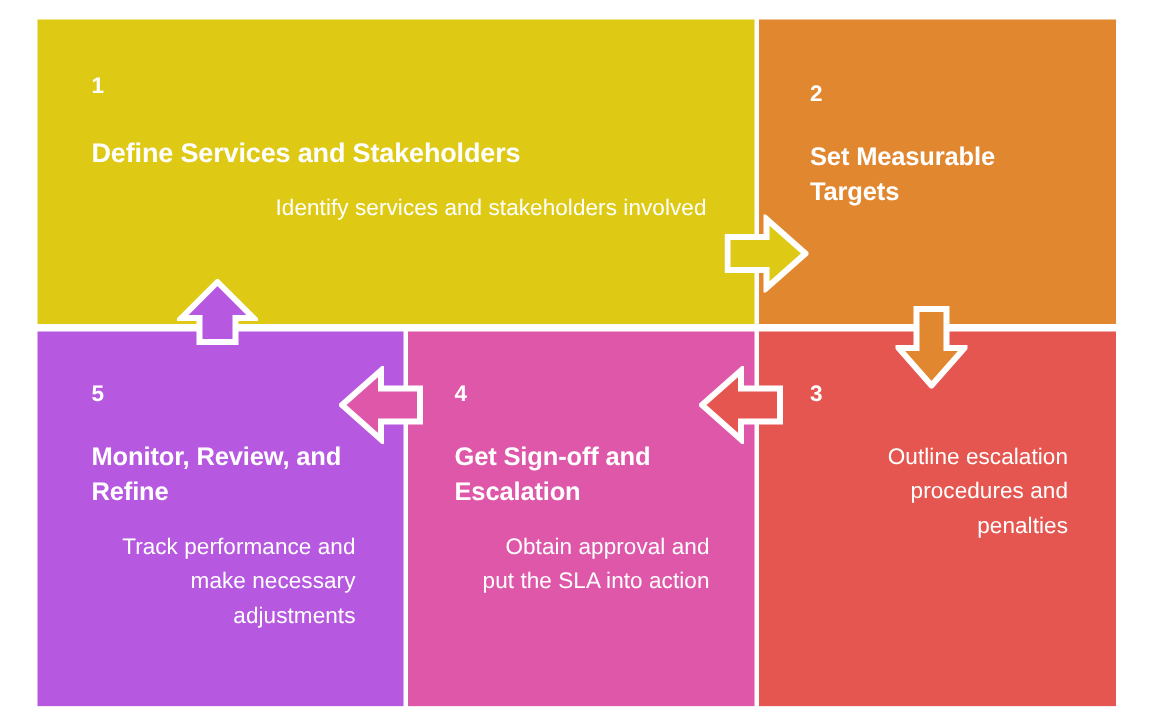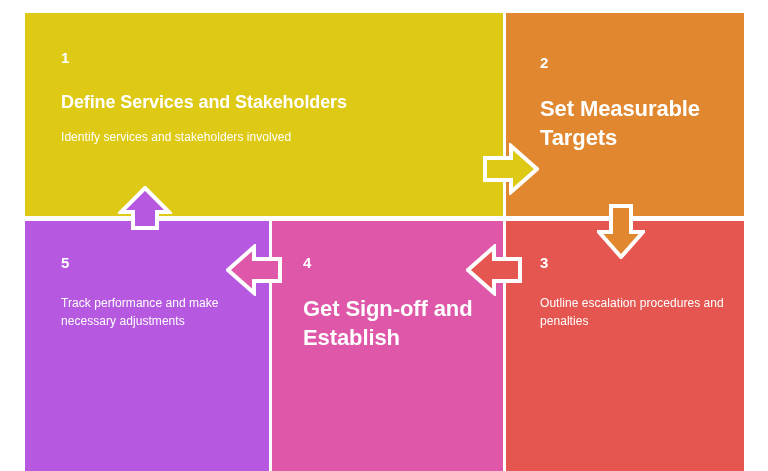--- a/index.html
+++ b/index.html
@@ -34,32 +34,33 @@
     right: 0;
   }
   .step-num {
     font-size: 15px;
     font-weight: bold;
     line-height: 1;
     letter-spacing: 0.2px;
     margin: 0 0 24px 0;
   }
   .step-title {
-    font-size: 22px;
+    font-size: 17px;
     font-weight: bold;
     line-height: 1.33;
     letter-spacing: -0.1px;
     margin: 0 0 15px 0;
   }
   .step-desc {
-    font-size: 12px;
+    font-size: 15px;
     font-weight: normal;
     line-height: 1.52;
     letter-spacing: 0.05px;
-    margin: 0;
+    margin: 12px;
+    text-align: right;
   }
 
   
   #panel-1 {
     left: 25px;
     top: 13px;
     width: 478px;
     height: 203px;
     background: #dec915;
   }
@@ -134,28 +135,30 @@
   <div class="panel" id="panel-2">
     <div class="panel-inner">
       <p class="step-num">2</p>
       <p class="step-title">Set Measurable Targets</p>
     </div>
   </div>
 
   <div class="panel" id="panel-5">
     <div class="panel-inner">
       <p class="step-num">5</p>
+      <p class="step-title">Monitor, Review, and Refine</p>
       <p class="step-desc">Track performance and make necessary adjustments</p>
     </div>
   </div>
 
   <div class="panel" id="panel-4">
     <div class="panel-inner">
       <p class="step-num">4</p>
-      <p class="step-title">Get Sign-off and Establish</p>
+      <p class="step-title">Get Sign-off and Escalation</p>
+      <p class="step-desc">Obtain approval and put the SLA into action</p>
     </div>
   </div>
 
   <div class="panel" id="panel-3">
     <div class="panel-inner">
       <p class="step-num">3</p>
       <p class="step-desc">Outline escalation procedures and penalties</p>
     </div>
   </div>
 

